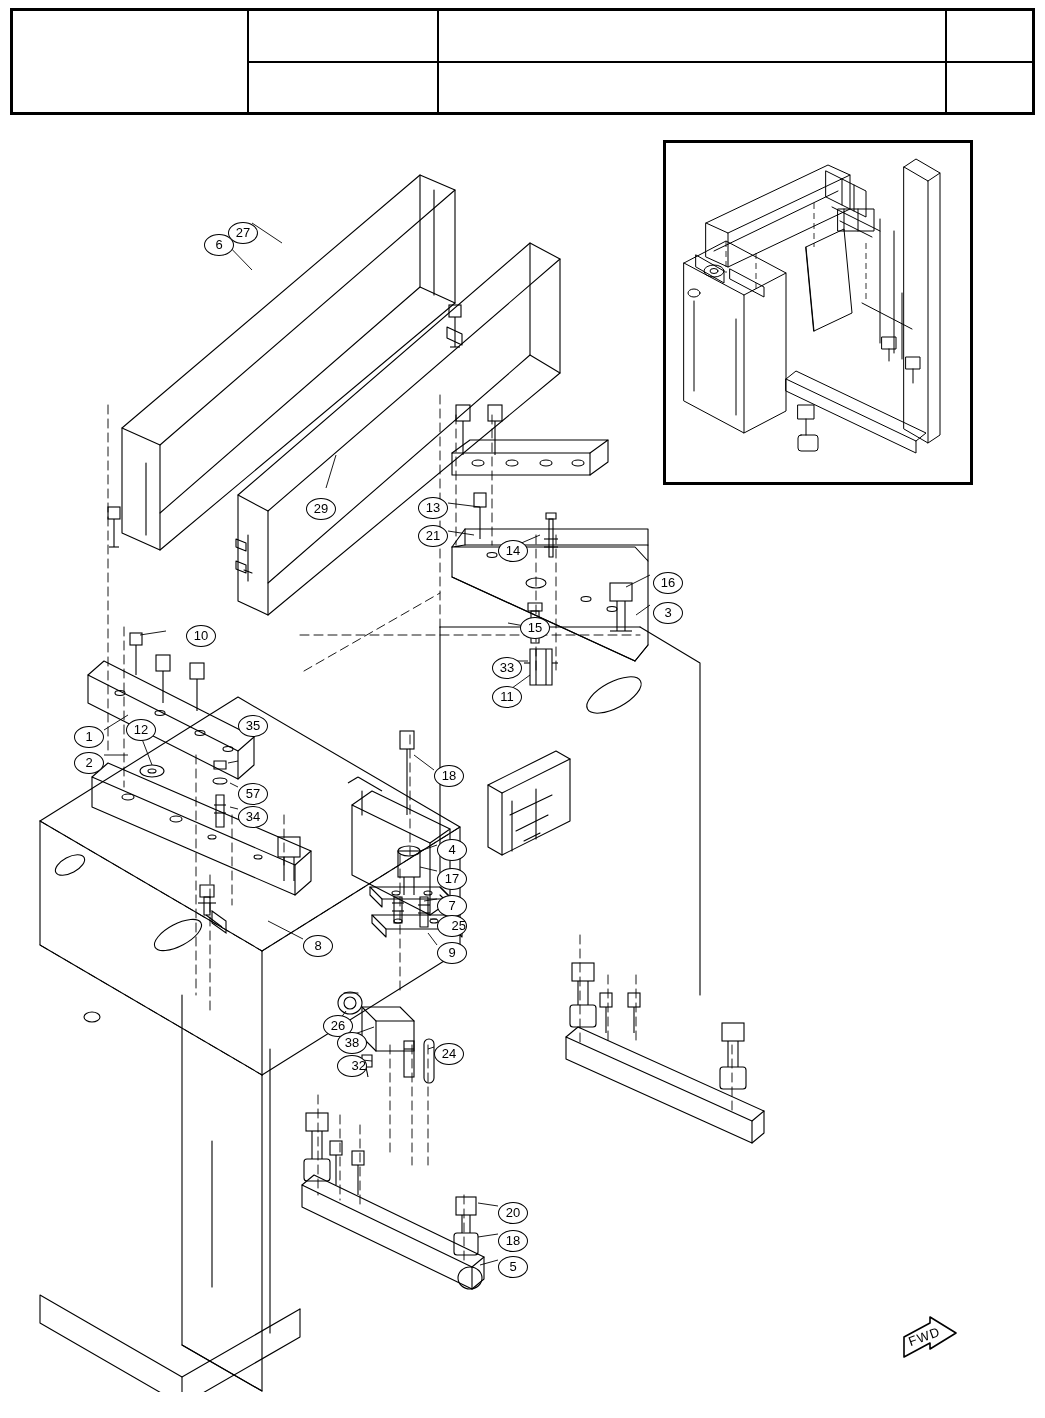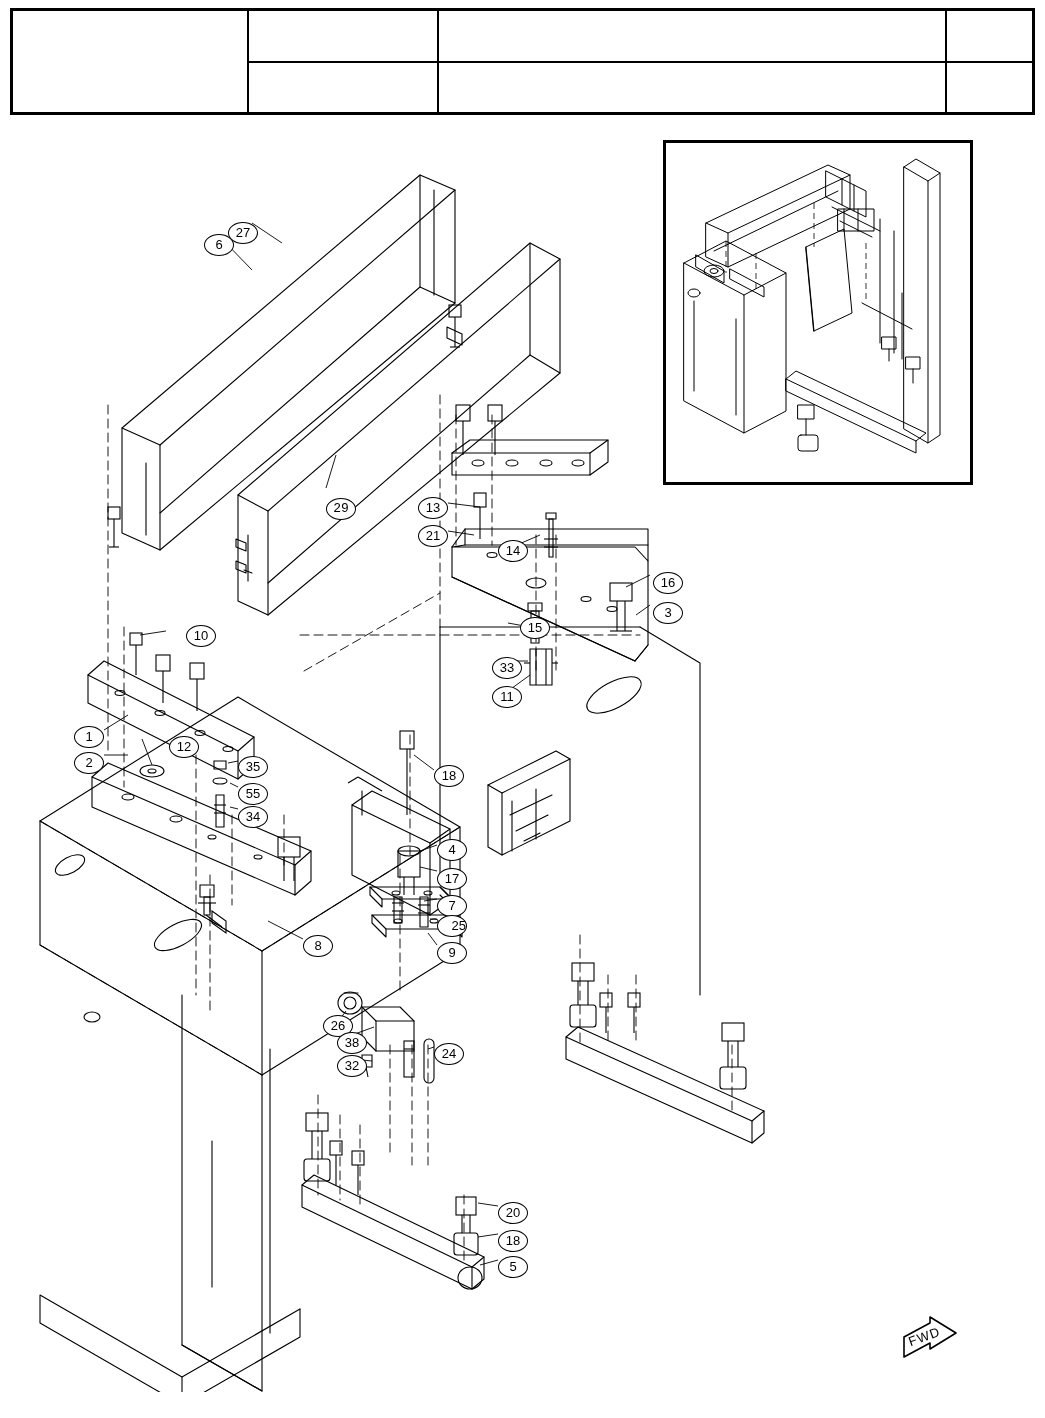--- a/index.html
+++ b/index.html
@@ -571,46 +571,46 @@
         <path d="M148 60 L148 104"></path>
         <path d="M200 100 L200 160"></path>
         <path d="M60 98 L60 130"></path>
       </g>
     </svg>
   </div>
 
   <div id="callouts">
     <div class="balloon" style="left:228px; top:222px;">27</div>
     <div class="balloon" style="left:204px; top:234px;">6</div>
-    <div class="balloon" style="left:326px; top:498px;font-family:Liberation Mono, monospace;">29</div>
+    <div class="balloon" style="left:306px; top:498px;">29</div>
     <div class="balloon" style="left:418px; top:497px;">13</div>
     <div class="balloon" style="left:418px; top:525px;">21</div>
     <div class="balloon" style="left:498px; top:540px;">14</div>
     <div class="balloon" style="left:653px; top:572px;">16</div>
     <div class="balloon" style="left:653px; top:602px;">3</div>
     <div class="balloon" style="left:492px; top:617px;margin-left:28px;">15</div>
     <div class="balloon" style="left:492px; top:657px;">33</div>
     <div class="balloon" style="left:492px; top:686px;">11</div>
     <div class="balloon" style="left:150px; top:625px;margin-left:36px;">10</div>
     <div class="balloon" style="left:74px;  top:726px;">1</div>
-    <div class="balloon" style="left:126px; top:736px;margin-left:43px;">12</div>
+    <div class="balloon" style="left:126px; top:719px;">12</div>
     <div class="balloon" style="left:74px;  top:752px;">2</div>
-    <div class="balloon" style="left:238px; top:756px;">35</div>
-    <div class="balloon" style="left:238px; top:783px;">55</div>
+    <div class="balloon" style="left:238px; top:715px;">35</div>
+    <div class="balloon" style="left:238px; top:783px;">57</div>
     <div class="balloon" style="left:238px; top:806px;">34</div>
     <div class="balloon" style="left:434px; top:765px;">18</div>
     <div class="balloon" style="left:437px; top:839px;">4</div>
     <div class="balloon" style="left:437px; top:868px;">17</div>
     <div class="balloon" style="left:437px; top:895px;">7</div>
     <div class="balloon" style="left:437px; top:915px;text-align:right;">25</div>
     <div class="balloon" style="left:437px; top:942px;">9</div>
     <div class="balloon" style="left:303px; top:935px;">8</div>
     <div class="balloon" style="left:323px; top:1015px;">26</div>
     <div class="balloon" style="left:337px; top:1032px;">38</div>
-    <div class="balloon" style="left:337px; top:1055px;">32</div>
+    <div class="balloon" style="left:337px; top:1055px;text-align:right;">32</div>
     <div class="balloon" style="left:434px; top:1043px;">24</div>
     <div class="balloon" style="left:498px; top:1202px;">20</div>
     <div class="balloon" style="left:498px; top:1230px;">18</div>
     <div class="balloon" style="left:498px; top:1256px;">5</div>
   </div>
 
   <div id="fwd-arrow">
     <svg width="60" height="50" viewBox="0 0 60 50" xmlns="http://www.w3.org/2000/svg">
       <path d="M4 22 L30 8 L30 2 L56 18 L30 34 L30 28 L4 42 Z" fill="#ffffff" stroke="#000" stroke-width="1.6" stroke-linejoin="round"></path>
     </svg>

